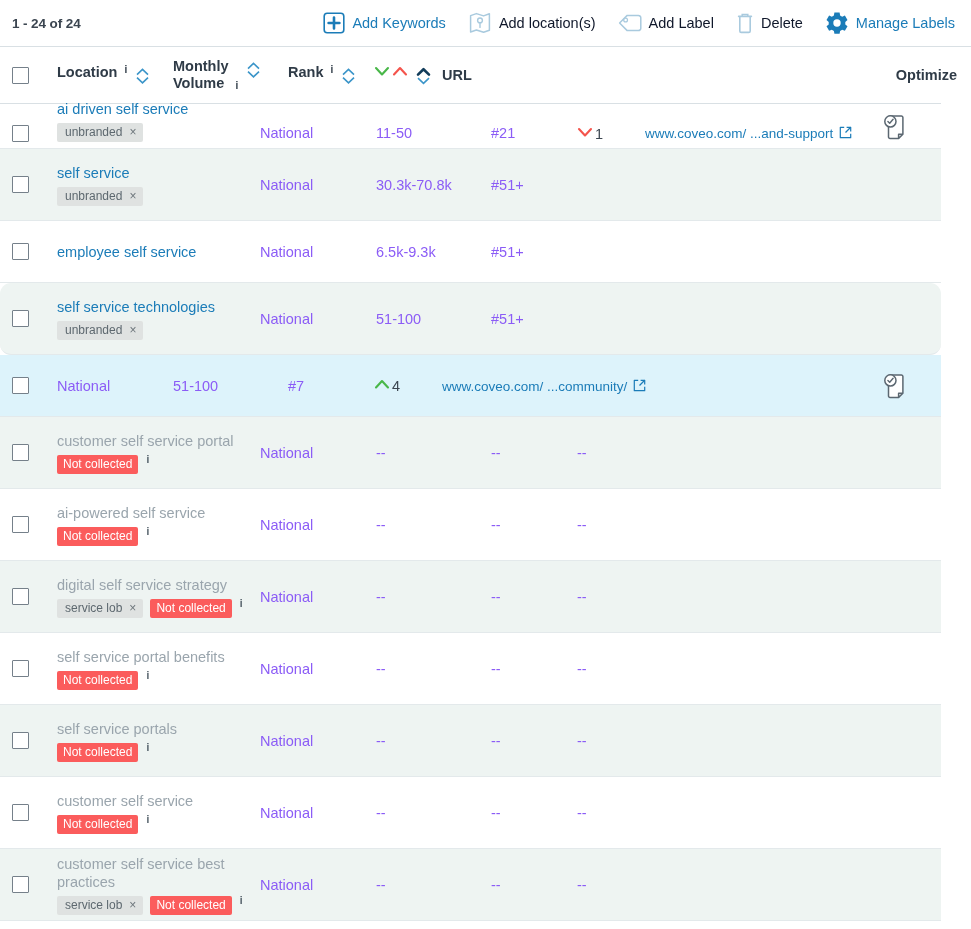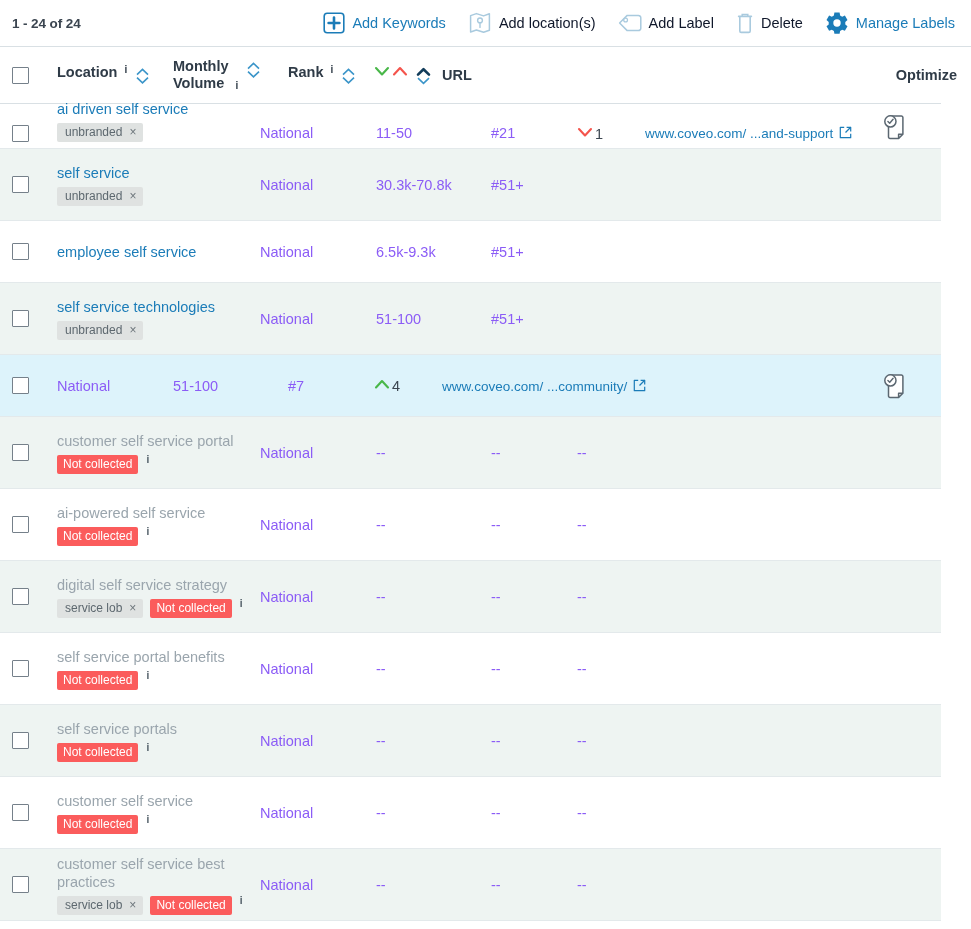--- a/index.html
+++ b/index.html
@@ -358,21 +358,21 @@
           <div class="kw-link">employee self service</div>
         </div>
       </div>
       <div class="col-location"><span class="cell-txt">National</span></div>
       <div class="col-volume"><span class="cell-txt">6.5k-9.3k</span></div>
       <div class="col-rank"><span class="cell-txt">#51+</span></div>
       <div class="col-change"><span class="cell-txt"></span></div>
       <div class="col-url"></div>
       <div class="col-optimize opt-cell"></div>
     </div>
-    <div class="row alt" style="height: 72px;">
+    <div class="row alt" style="height: 72px; border-radius: 11px;">
       <div class="col-check">
         <div class="chk"></div>
       </div>
       <div class="col-keyword">
         <div class="kw-wrap">
           <div class="kw-link">self service technologies</div>
           <div class="chips">
             <span class="chip">
               <span>unbranded</span>
               <span class="x">×</span>

